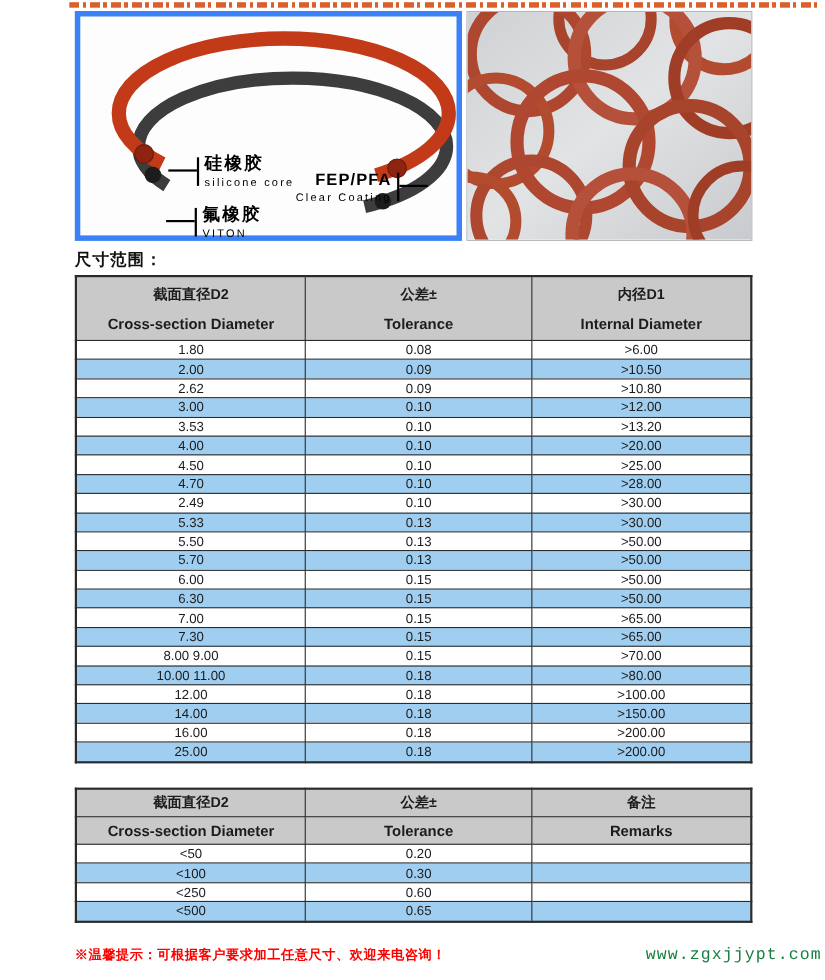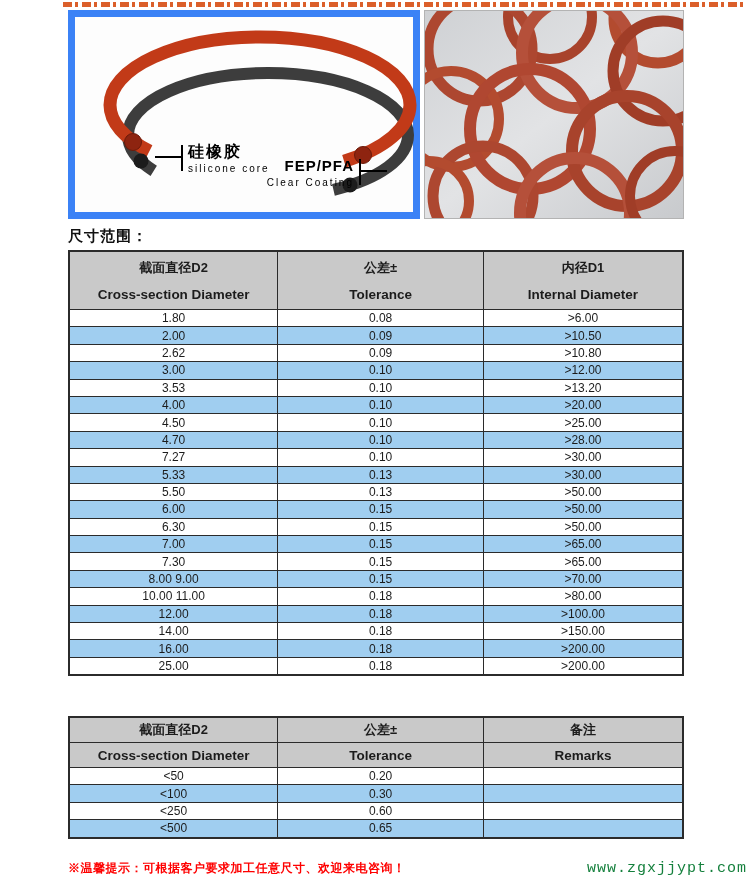--- a/index.html
+++ b/index.html
@@ -10,21 +10,21 @@
   
   .top-dash{
     position:absolute;left:63px;top:2px;width:684px;height:5px;
     background:repeating-linear-gradient(90deg,
       var(--dash-orange) 0 9px,transparent 9px 12px,
       var(--dash-orange) 12px 15px,transparent 15px 19px);
   }
   
   .images-row{position:absolute;left:68px;top:10px;width:616px;height:209px;display:flex;gap:4px;}
   .img-left{
-    width:352px;height:209px;box-sizing:border-box;border:7px solid #3b82f6;
+    width:352px;height:209px;box-sizing:border-box;border:5px solid #3b82f6;
     background:#fdfdfd;position:relative;flex:0 0 auto;
   }
   .img-left svg{position:absolute;left:0;top:0;}
   .img-right{
     width:260px;height:209px;box-sizing:border-box;border:1px solid #b3b3b3;
     overflow:hidden;flex:0 0 auto;position:relative;
   }
   .ring-red{stroke:var(--ring-red);}
   .ring-dark{stroke:var(--ring-dark);}
   
@@ -87,20 +87,27 @@
         <circle cx="66" cy="144" r="7.5" fill="#1c1c1c"></circle>
         <circle cx="275" cy="168" r="7.5" fill="#1c1c1c"></circle>
         <circle cx="58" cy="125" r="8.5" fill="#8e2410" stroke="#6b1a0a"></circle>
         <circle cx="288" cy="138" r="8.5" fill="#8e2410" stroke="#6b1a0a"></circle>
       </svg>
       <div class="lbl lbl-silicone">
         <span class="tick tick-left"></span>
         <span class="lbl-text">
           <div class="cn">硅橡胶</div>
           <div class="en">silicone core</div>
+        </span>
+      </div>
+      <div class="lbl lbl-viton">
+        <span class="tick tick-left"></span>
+        <span class="lbl-text">
+          <div class="cn">氟橡胶</div>
+          <div class="en">VITON</div>
         </span>
       </div>
       <div class="lbl lbl-coating">
         <span class="lbl-text">
           <div class="cn">FEP/PFA</div>
           <div class="en">Clear Coating</div>
         </span>
         <span class="tick tick-right"></span>
       </div>
     </div>
@@ -196,31 +203,36 @@
           <td>4.50</td>
           <td>0.10</td>
           <td>&gt;25.00</td>
         </tr>
         <tr>
           <td>4.70</td>
           <td>0.10</td>
           <td>&gt;28.00</td>
         </tr>
         <tr>
-          <td>7.27</td>
+          <td>2.49</td>
           <td>0.10</td>
           <td>&gt;30.00</td>
         </tr>
         <tr>
           <td>5.33</td>
           <td>0.13</td>
           <td>&gt;30.00</td>
         </tr>
         <tr>
           <td>5.50</td>
+          <td>0.13</td>
+          <td>&gt;50.00</td>
+        </tr>
+        <tr>
+          <td>5.70</td>
           <td>0.13</td>
           <td>&gt;50.00</td>
         </tr>
         <tr>
           <td>6.00</td>
           <td>0.15</td>
           <td>&gt;50.00</td>
         </tr>
         <tr>
           <td>6.30</td>

